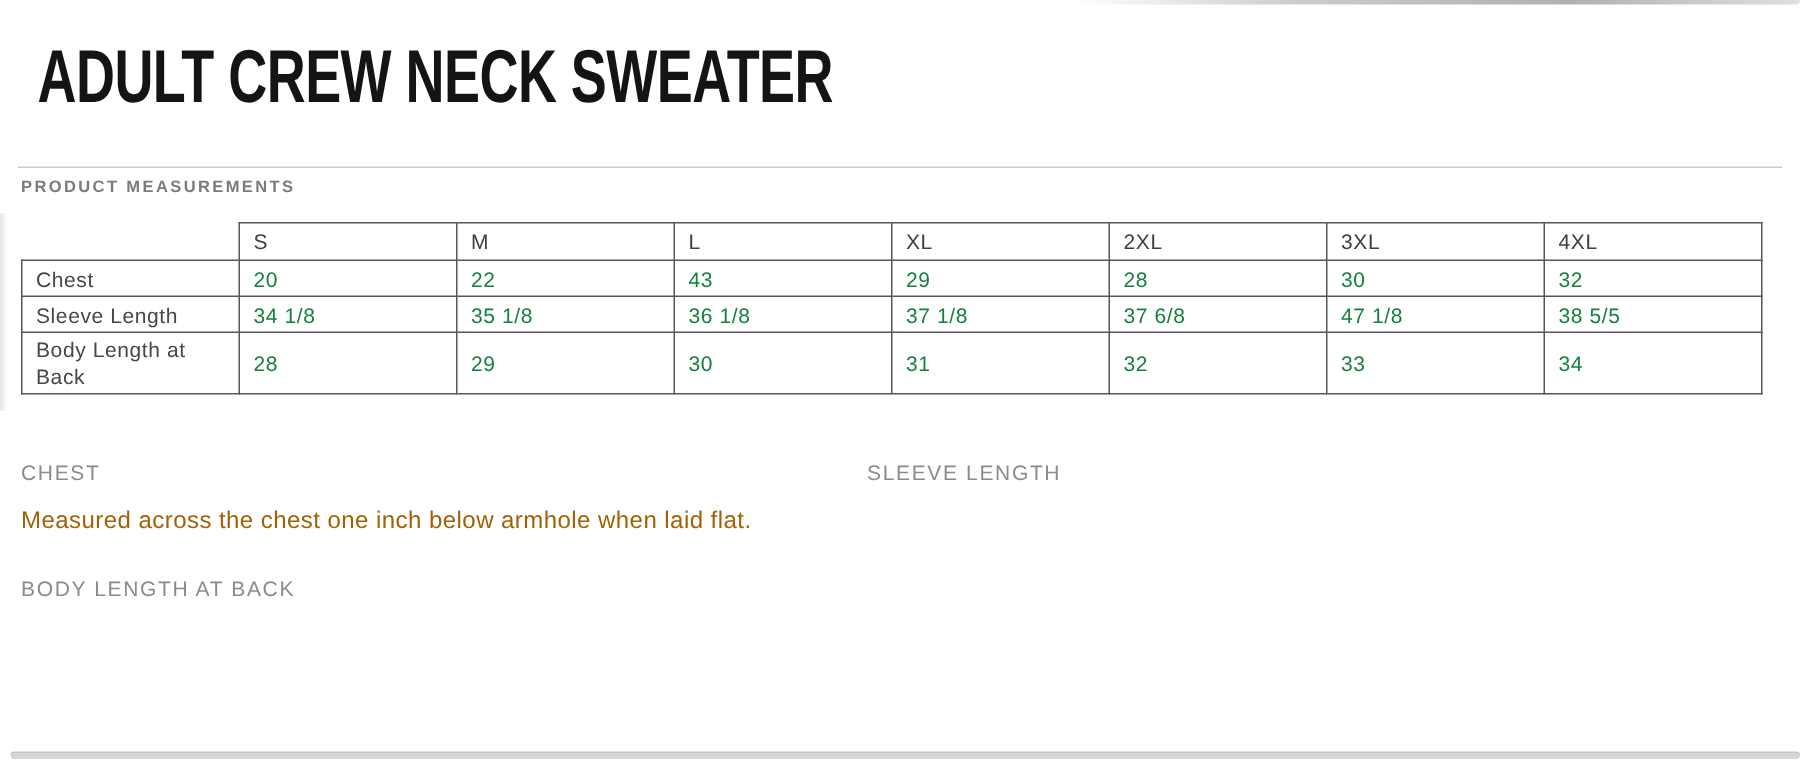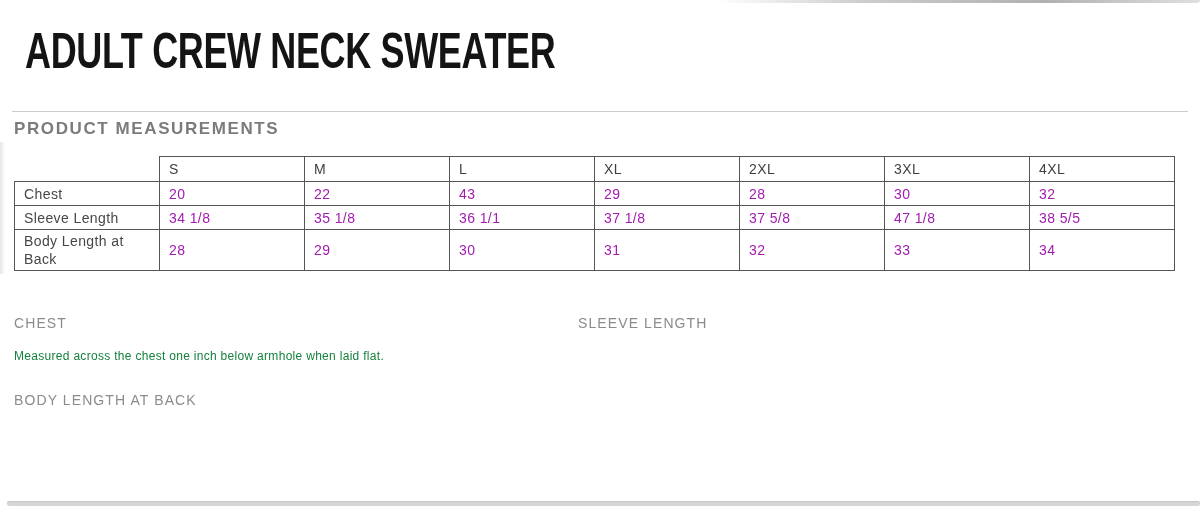--- a/index.html
+++ b/index.html
@@ -19,46 +19,46 @@
   }
   .page-title {
     margin:26px 0 0 25px; height:50px; line-height:50px;
     font-size:50px; font-weight:bold; color:#141414; white-space:nowrap;
     transform:scaleX(0.72); transform-origin:left center; letter-spacing:-0.5px;
   }
   .rule {
     border:none; border-top:1px solid #cccccc; margin:35px 12px 0 12px; height:0;
   }
   .section-label {
-    margin:7px 0 0 14px; font-size:17px; font-weight:bold;
+    margin:7px 0 0 14px; font-size:11px; font-weight:bold;
     color:#7b7b7b; letter-spacing:1.6px;
   }
   table.size-chart {
     border-collapse:collapse; table-layout:fixed;
     margin:17px 0 0 14px; width:1161px;
   }
   .size-chart th, .size-chart td {
     border:1px solid #565656; font-size:14px; font-weight:normal;
     text-align:left; vertical-align:middle; padding:2px 9px;
     line-height:18px; letter-spacing:0.4px;
   }
   .size-chart thead th { color:#3f3f3f; height:25px; }
   .size-chart thead th.corner { border:none; background:transparent; }
-  .size-chart tbody td { color:#a21caf; height:24px; }
+  .size-chart tbody td { color:#15803d; height:24px; }
   .size-chart tbody td.rowlabel { color:#474747; padding-right:20px; }
   .defs {
     display:grid; grid-template-columns:564px 1fr;
     margin:42px 0 0 14px; row-gap:18px;
   }
   .def-heading {
     font-size:14px; color:#8b8b8b; letter-spacing:1.1px;
     line-height:20px; margin-bottom:7px;
   }
   .def-text {
-    font-size:12px; color:#15803d; line-height:32px; letter-spacing:0.3px;
+    font-size:16px; color:#a16207; line-height:32px; letter-spacing:0.3px;
   }
   .def-sleeve .def-text { max-width:505px; }
   .hscrollbar {
     position:absolute; left:7px; right:0; bottom:1px; height:5px;
     background:#d6d6d6; border-radius:3px; box-shadow:inset 0 1px 0 #c6c6c6;
   }
 </style>
 </head>
 <body>
 
@@ -104,23 +104,23 @@
         <td>43</td>
         <td>29</td>
         <td>28</td>
         <td>30</td>
         <td>32</td>
       </tr>
       <tr>
         <td class="rowlabel">Sleeve Length</td>
         <td>34 1/8</td>
         <td>35 1/8</td>
-        <td>36 1/1</td>
+        <td>36 1/8</td>
         <td>37 1/8</td>
-        <td>37 5/8</td>
+        <td>37 6/8</td>
         <td>47 1/8</td>
         <td>38 5/5</td>
       </tr>
       <tr>
         <td class="rowlabel">Body Length at Back</td>
         <td>28</td>
         <td>29</td>
         <td>30</td>
         <td>31</td>
         <td>32</td>

